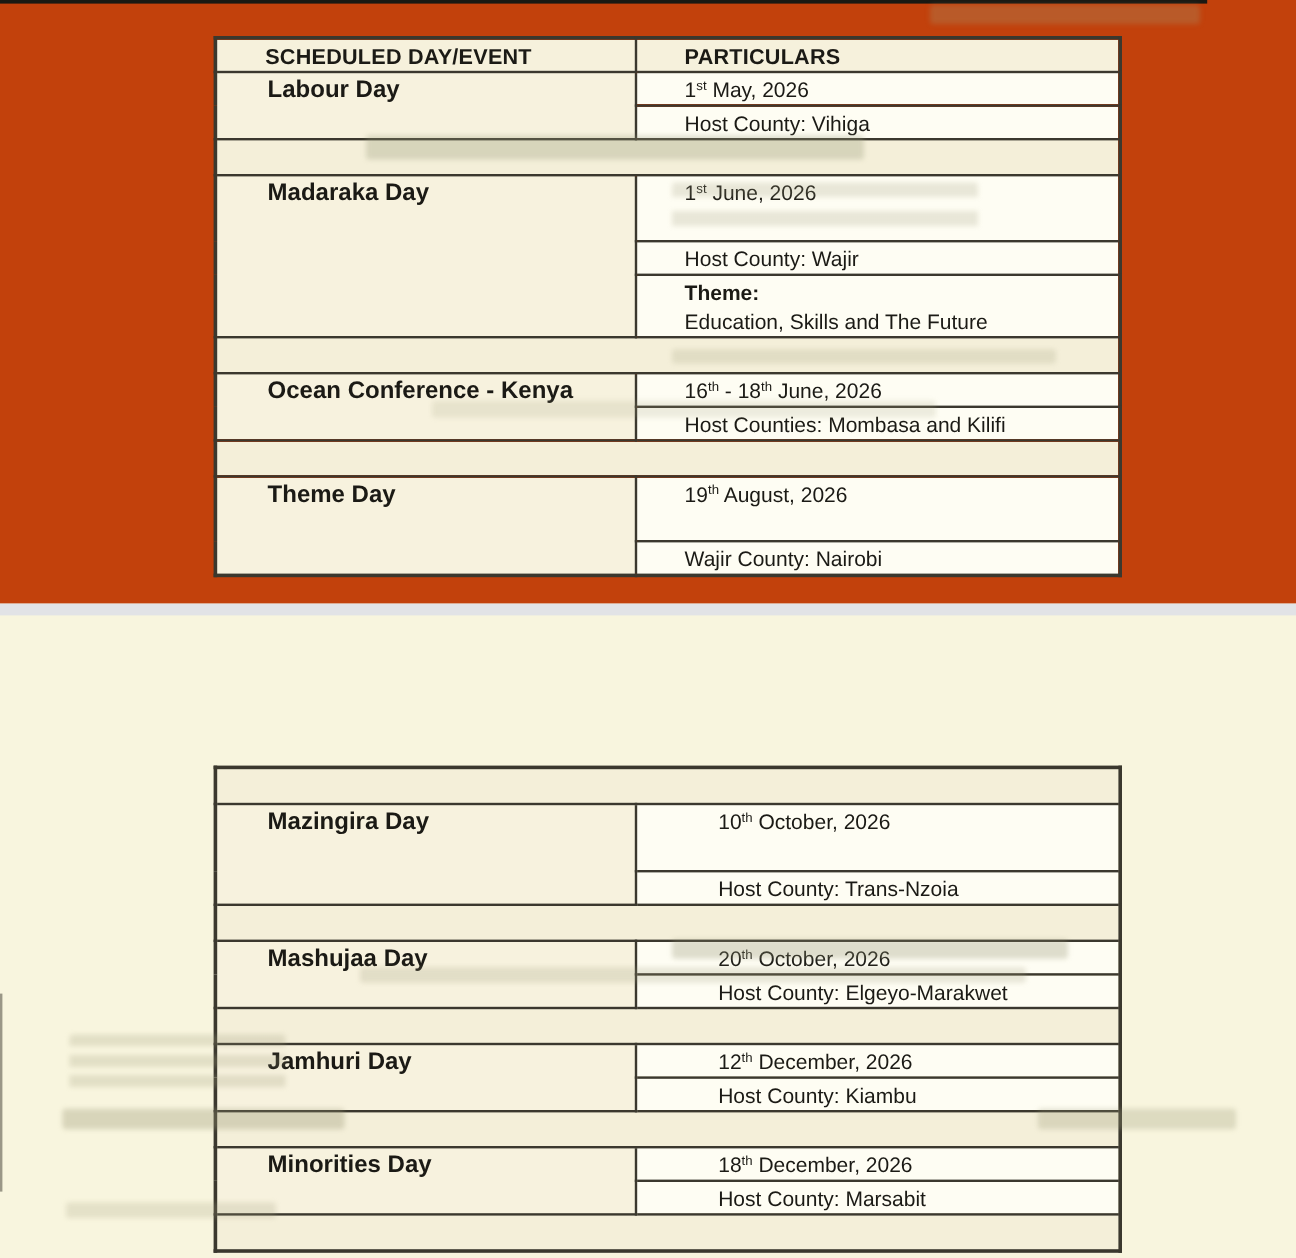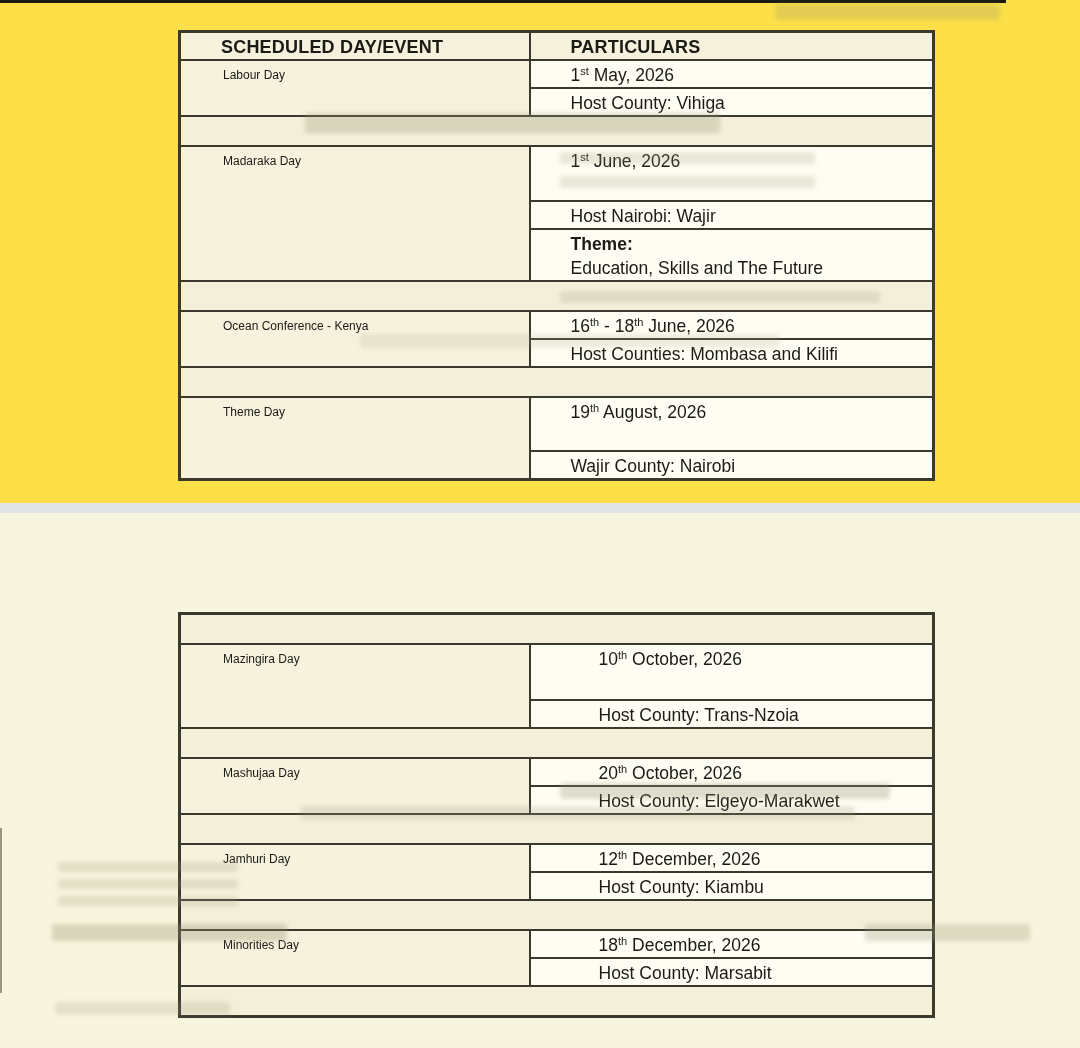--- a/index.html
+++ b/index.html
@@ -2,47 +2,47 @@
 <html><head>
 <meta charset="utf-8">
 <style>
   html,body{margin:0;padding:0;}
   body{
     width:1080px;height:1048px;position:relative;overflow:hidden;
     background:#f8f5df;
     font-family:"Liberation Sans", sans-serif;
     color:#1b1a15;
   }
-  .page{position:absolute;left:0;width:1080px;background:#fde047;}
+  .page{position:absolute;left:0;width:1080px;background:#c2410c;}
   #page-1{top:0;height:503px;}
   #page-2{top:513px;height:535px;background:#f8f5de;}
   .page-band{position:absolute;left:0;top:503px;width:1080px;height:10px;background:#e2e3e6;}
   .top-edge-line{position:absolute;left:0;top:0;width:1006px;height:3px;background:#1a1913;}
 
   table.sched{
     position:absolute;border-collapse:collapse;table-layout:fixed;
     border:3px solid #3b382e;
   }
   #table-1{left:178px;top:30px;width:754px;}
-  #table-2{left:178px;top:612px;width:752px;}
+  #table-2{left:178px;top:638px;width:752px;}
   col.c1{width:350px;}
   col.c2{width:404px;}
   .sched td,.sched th{
     border:2px solid #3b382e;
     vertical-align:top;overflow:hidden;
     padding:2px 6px 0 40px;
     font-size:17.5px;line-height:24px;
     background:#fefdf3;
   }
   .sched th{
     text-align:left;font-weight:bold;font-size:18px;
     background:#f6f1dc;letter-spacing:.2px;
   }
   td.day{
-    font-weight:normal;font-size:12px;
+    font-weight:bold;font-size:20px;
     background:#f7f2de;padding-left:42px;
   }
   td.sp{background:#f4efd9;height:28px;padding:0;}
   td.rc{background:#fefdf3;}
   #table-2 td.rc{padding-left:68px;}
   sup.ord{font-size:11px;line-height:0;vertical-align:6px;}
   .theme-label{font-weight:bold;}
   
   .h25{height:25px}.h26{height:26px}.h27{height:27px}.h28{height:28px}
   .h29{height:29px}.h30{height:30px}.h52{height:52px}.h54{height:54px}
@@ -91,21 +91,21 @@
     </tr>
     <tr>
           <td class="sp h29" colspan="2"></td>
         </tr>
 
     <tr class="h55">
       <td class="day" rowspan="3">Madaraka Day</td>
       <td class="rc"><span>1</span><sup class="ord">st</sup><span> June, 2026</span></td>
     </tr>
     <tr class="h27">
-      <td class="rc">Host Nairobi: Wajir</td>
+      <td class="rc">Host County: Wajir</td>
     </tr>
     <tr class="h52">
       <td class="rc">
         <div class="theme-label">Theme:</div>
         <div>Education, Skills and The Future</div>
       </td>
     </tr>
     <tr>
           <td class="sp h30" colspan="2"></td>
         </tr>

